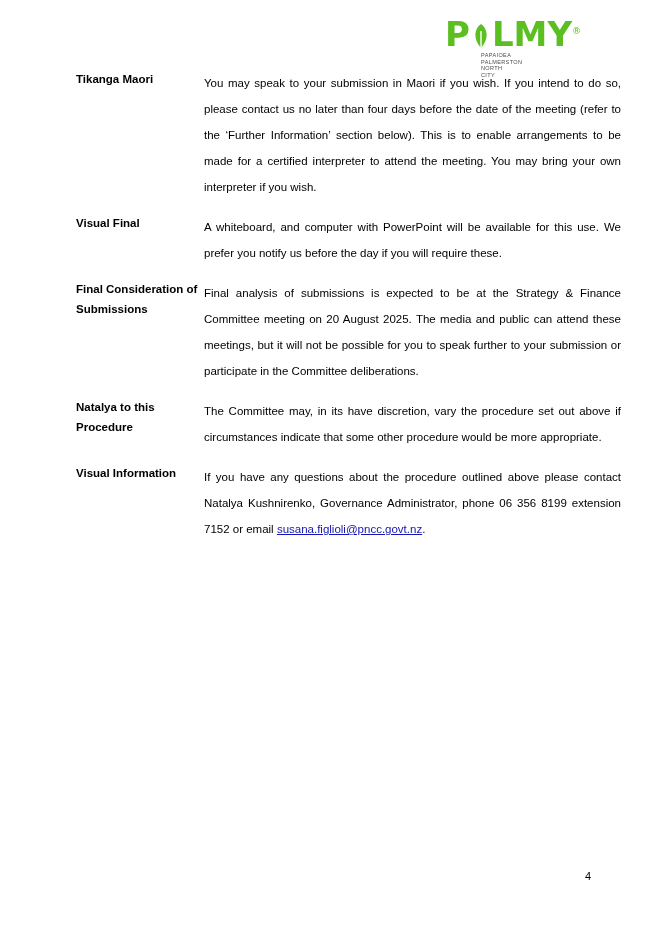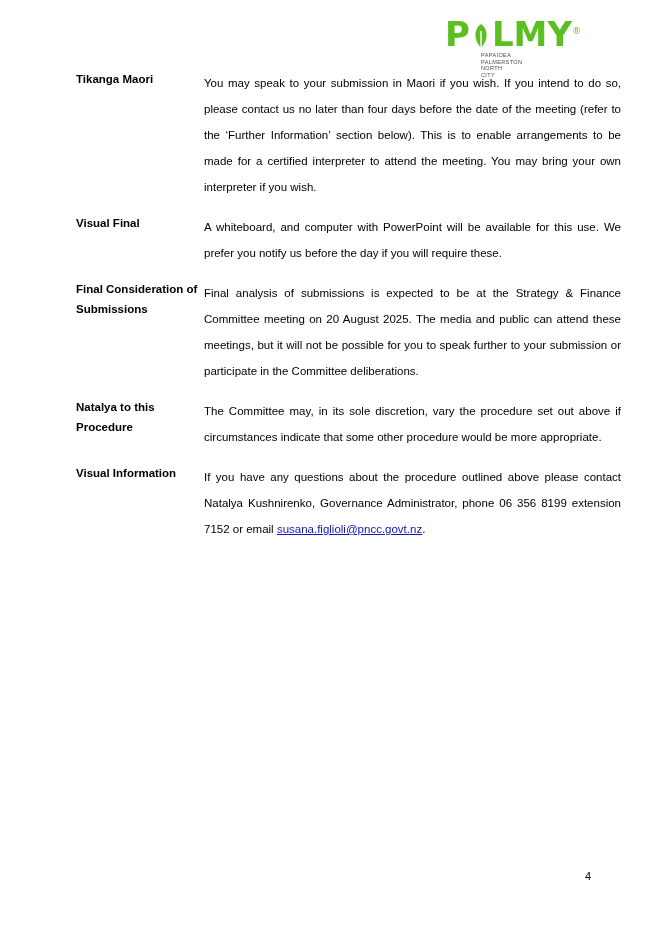--- a/index.html
+++ b/index.html
@@ -141,21 +141,21 @@
       <div class="row-body">A whiteboard, and computer with PowerPoint will be available for this use.  We prefer you notify us before the day if you will require these.</div>
     </div>
 
     <div class="row">
       <div class="row-label" style="white-space: normal;">Final Consideration of Submissions</div>
       <div class="row-body">Final analysis of submissions is expected to be at the Strategy &amp; Finance Committee meeting on 20 August 2025.  The media and public can attend these meetings, but it will not be possible for you to speak further to your submission or participate in the Committee deliberations.</div>
     </div>
 
     <div class="row">
       <div class="row-label">Natalya to this Procedure</div>
-      <div class="row-body">The Committee may, in its sole discretion, vary the procedure set out above if circumstances indicate that some other procedure would be more appropriate.</div>
+      <div class="row-body">The Committee may, in its have discretion, vary the procedure set out above if circumstances indicate that some other procedure would be more appropriate.</div>
     </div>
 
     <div class="row">
       <div class="row-label">Visual Information</div>
       <div class="row-body"><span>If you have any questions about the procedure outlined above please contact Natalya Kushnirenko, Governance Administrator, phone 06 356 8199 extension 7152 or email </span><a class="link" href="#">susana.figlioli@pncc.govt.nz</a><span>.</span></div>
     </div>
 
   </div>
 
   <div class="page-number">4</div>

